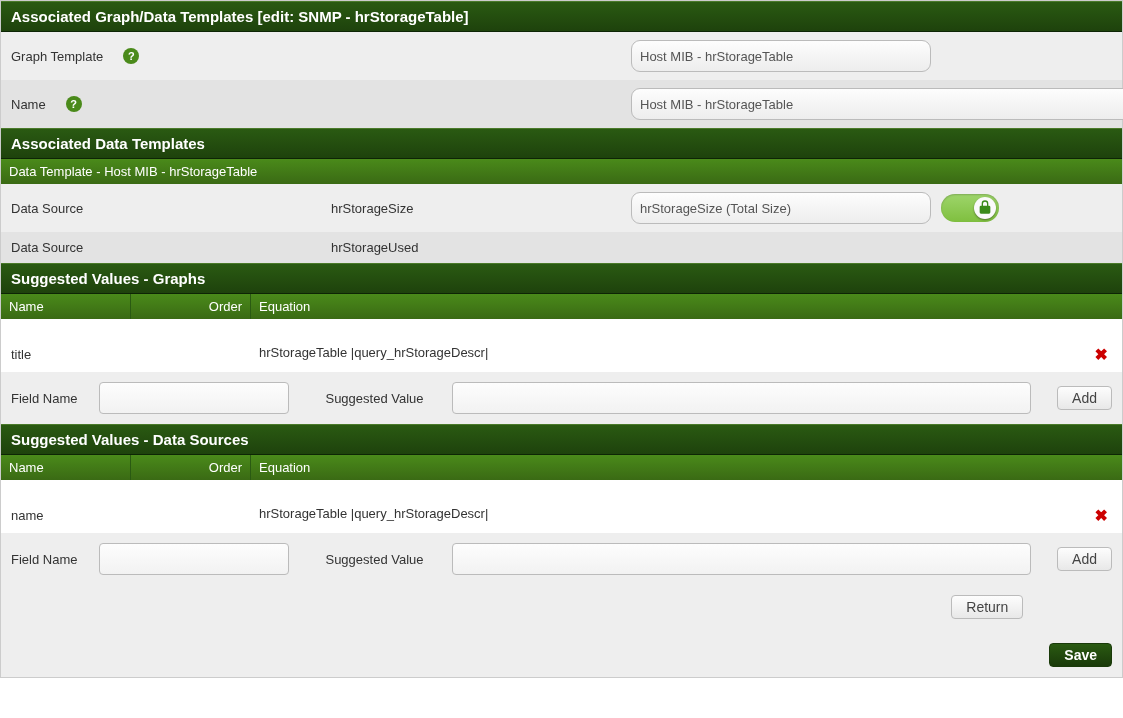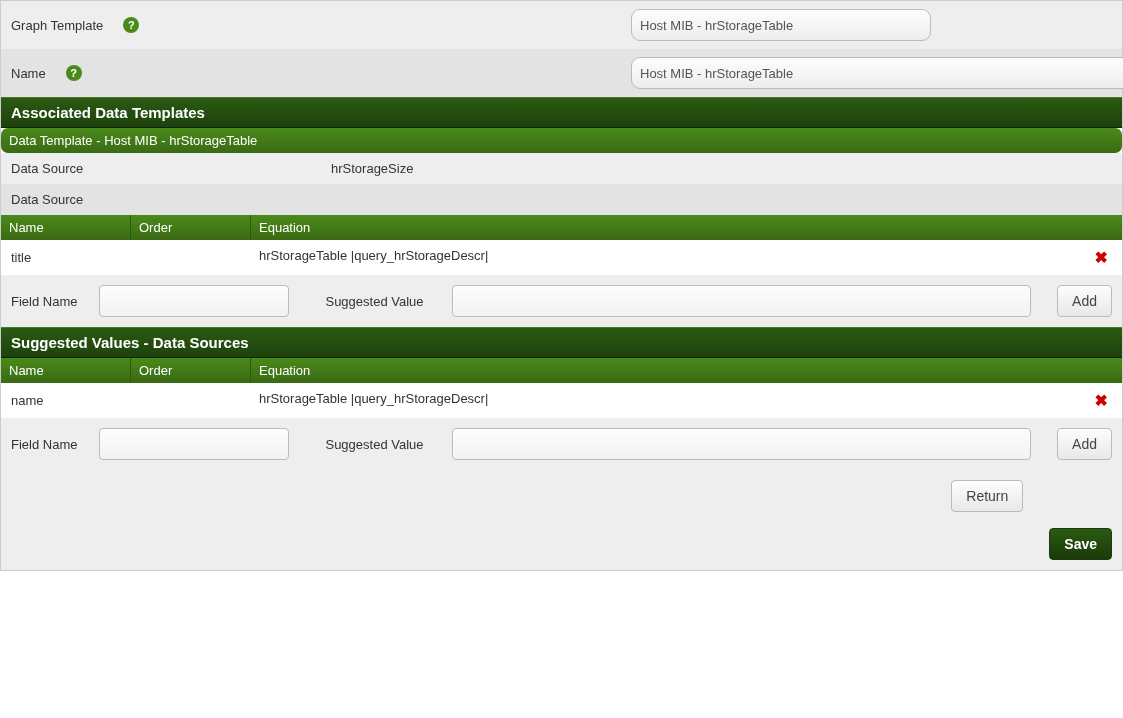--- a/index.html
+++ b/index.html
@@ -20,21 +20,20 @@
   font-size: 15px;
   padding: 6px 10px;
   border-top: 1px solid #4a7a2a;
   border-bottom: 1px solid #0d2505;
 }
 .heading-green-mid {
   background: linear-gradient(to bottom, #4a8a1a 0%, #3a6a14 100%);
   color: #fff;
   font-size: 13px;
   padding: 5px 8px;
-  border-radius: 7px;
 }
 .row {
   display: flex;
   align-items: center;
   padding: 8px 10px;
 }
 .row-alt-a { background: #eeeeee; }
 .row-alt-b { background: #e3e3e3; }
 .label-col { flex: 0 0 320px; display:flex; align-items:center; gap:20px; }
 .mid-col   { flex: 0 0 300px; }
@@ -76,54 +75,55 @@
   position:absolute; right:6px; top:5px; z-index:1;
   width:16px; height:16px;
 }
 .tbl-head {
   display:flex; background: linear-gradient(to bottom, #4a8a1a 0%, #3a6a14 100%);
   color:#fff; font-size:13px;
 }
 .tbl-head > div { padding:5px 8px; border-right:1px solid #2a5a12; }
 .tbl-head > div:last-child { border-right:none; }
 .col-name { flex:0 0 130px; }
-.col-order { flex:0 0 120px; text-align:left; }
+.col-order { flex:0 0 120px; text-align:right; }
 .col-eq { flex:1; }
-.data-row { display:flex; align-items:center; padding:8px; background:#fff; }
+.data-row { display:flex; align-items:center; padding:8px; background:#fff;margin-top:18px; }
 .data-row .col-name { flex:0 0 130px; padding-left:2px;}
 .data-row .col-order { flex:0 0 120px; }
 .data-row .col-eq { flex:1; display:flex; align-items:flex-start; }
 .del-x { color:#cc0000; font-weight:bold; font-size:16px; cursor:pointer; padding:0 6px;}
 .field-row {
   display:flex; align-items:center; padding:10px; background:#eeeeee; gap:16px;
 }
 .field-row .lab { padding-right:6px; }
 .small-input {
   height:32px; border:1px solid #bbb; border-radius:4px;
   background: linear-gradient(to bottom,#fdfdfd,#f2f2f2);
   padding:4px 6px; font-size:13px;
 }
 .btn {
-  height:32px; padding:0 14px; border:1px solid #bbb; border-radius:4px;
+  height:24px; padding:0 14px; border:1px solid #bbb; border-radius:4px;
   background: linear-gradient(to bottom,#fdfdfd,#e8e8e8);
   font-size:14px; color:#444; cursor:pointer;
 }
 .btn-green {
   background: linear-gradient(to bottom,#2a5a12,#1a3a0a);
   color:#fff; border:1px solid #1a3a0a; font-weight:bold;margin-top:48px;
 }
 .footer {
   display:flex; justify-content:flex-end; gap:26px;
   padding:10px; background:#eeeeee;
 }
 </style>
 </head>
 <body>
 
 <div class="panel">
+  <div class="heading-green-dark">Associated Graph/Data Templates [edit: SNMP - hrStorageTable]</div>
 
   <div class="row row-alt-a">
     <div class="label-col">
       <span>Graph Template</span>
       <span class="help-icon">?</span>
     </div>
     <div class="mid-col"></div>
     <div class="right-col">
       <select class="big-select">
         <option>Host MIB - hrStorageTable</option>
@@ -143,28 +143,38 @@
   </div>
 
   <div class="heading-green-dark">Associated Data Templates</div>
   <div class="heading-green-mid">Data Template - Host MIB - hrStorageTable</div>
 
   <div class="row row-alt-a">
     <div class="label-col">
         <span>Data Source</span>
       </div>
     <div class="mid-col"><span>hrStorageSize</span></div>
+    <div class="right-col">
+      <select class="big-select"><option>hrStorageSize (Total Size)</option></select>
+      <div class="switch">
+        <svg class="lock" viewBox="0 0 24 24">
+            <path fill="#3a8a1a" d="M12 2a5 5 0 0 0-5 5v3H6a2 2 0 0 0-2 2v8a2 2 0 0 0 2 2h12a2 2 0 0 0 2-2v-8a2 2 0 0 0-2-2h-1V7a5 5 0 0 0-5-5zm-3 5a3 3 0 1 1 6 0v3H9V7z"></path>
+          </svg>
+      </div>
+    </div>
   </div>
 
   <div class="row row-alt-b">
     <div class="label-col">
         <span>Data Source</span>
       </div>
-  </div>
-
+    <div class="mid-col"><span>hrStorageUsed</span></div>
+  </div>
+
+  <div class="heading-green-dark">Suggested Values - Graphs</div>
   <div class="tbl-head">
     <div class="col-name">Name</div>
     <div class="col-order">Order</div>
     <div class="col-eq">Equation</div>
   </div>
   <div class="data-row">
     <div class="col-name">title</div>
     <div class="col-order"></div>
     <div class="col-eq">
       <span style="flex:1">hrStorageTable |query_hrStorageDescr|</span>

